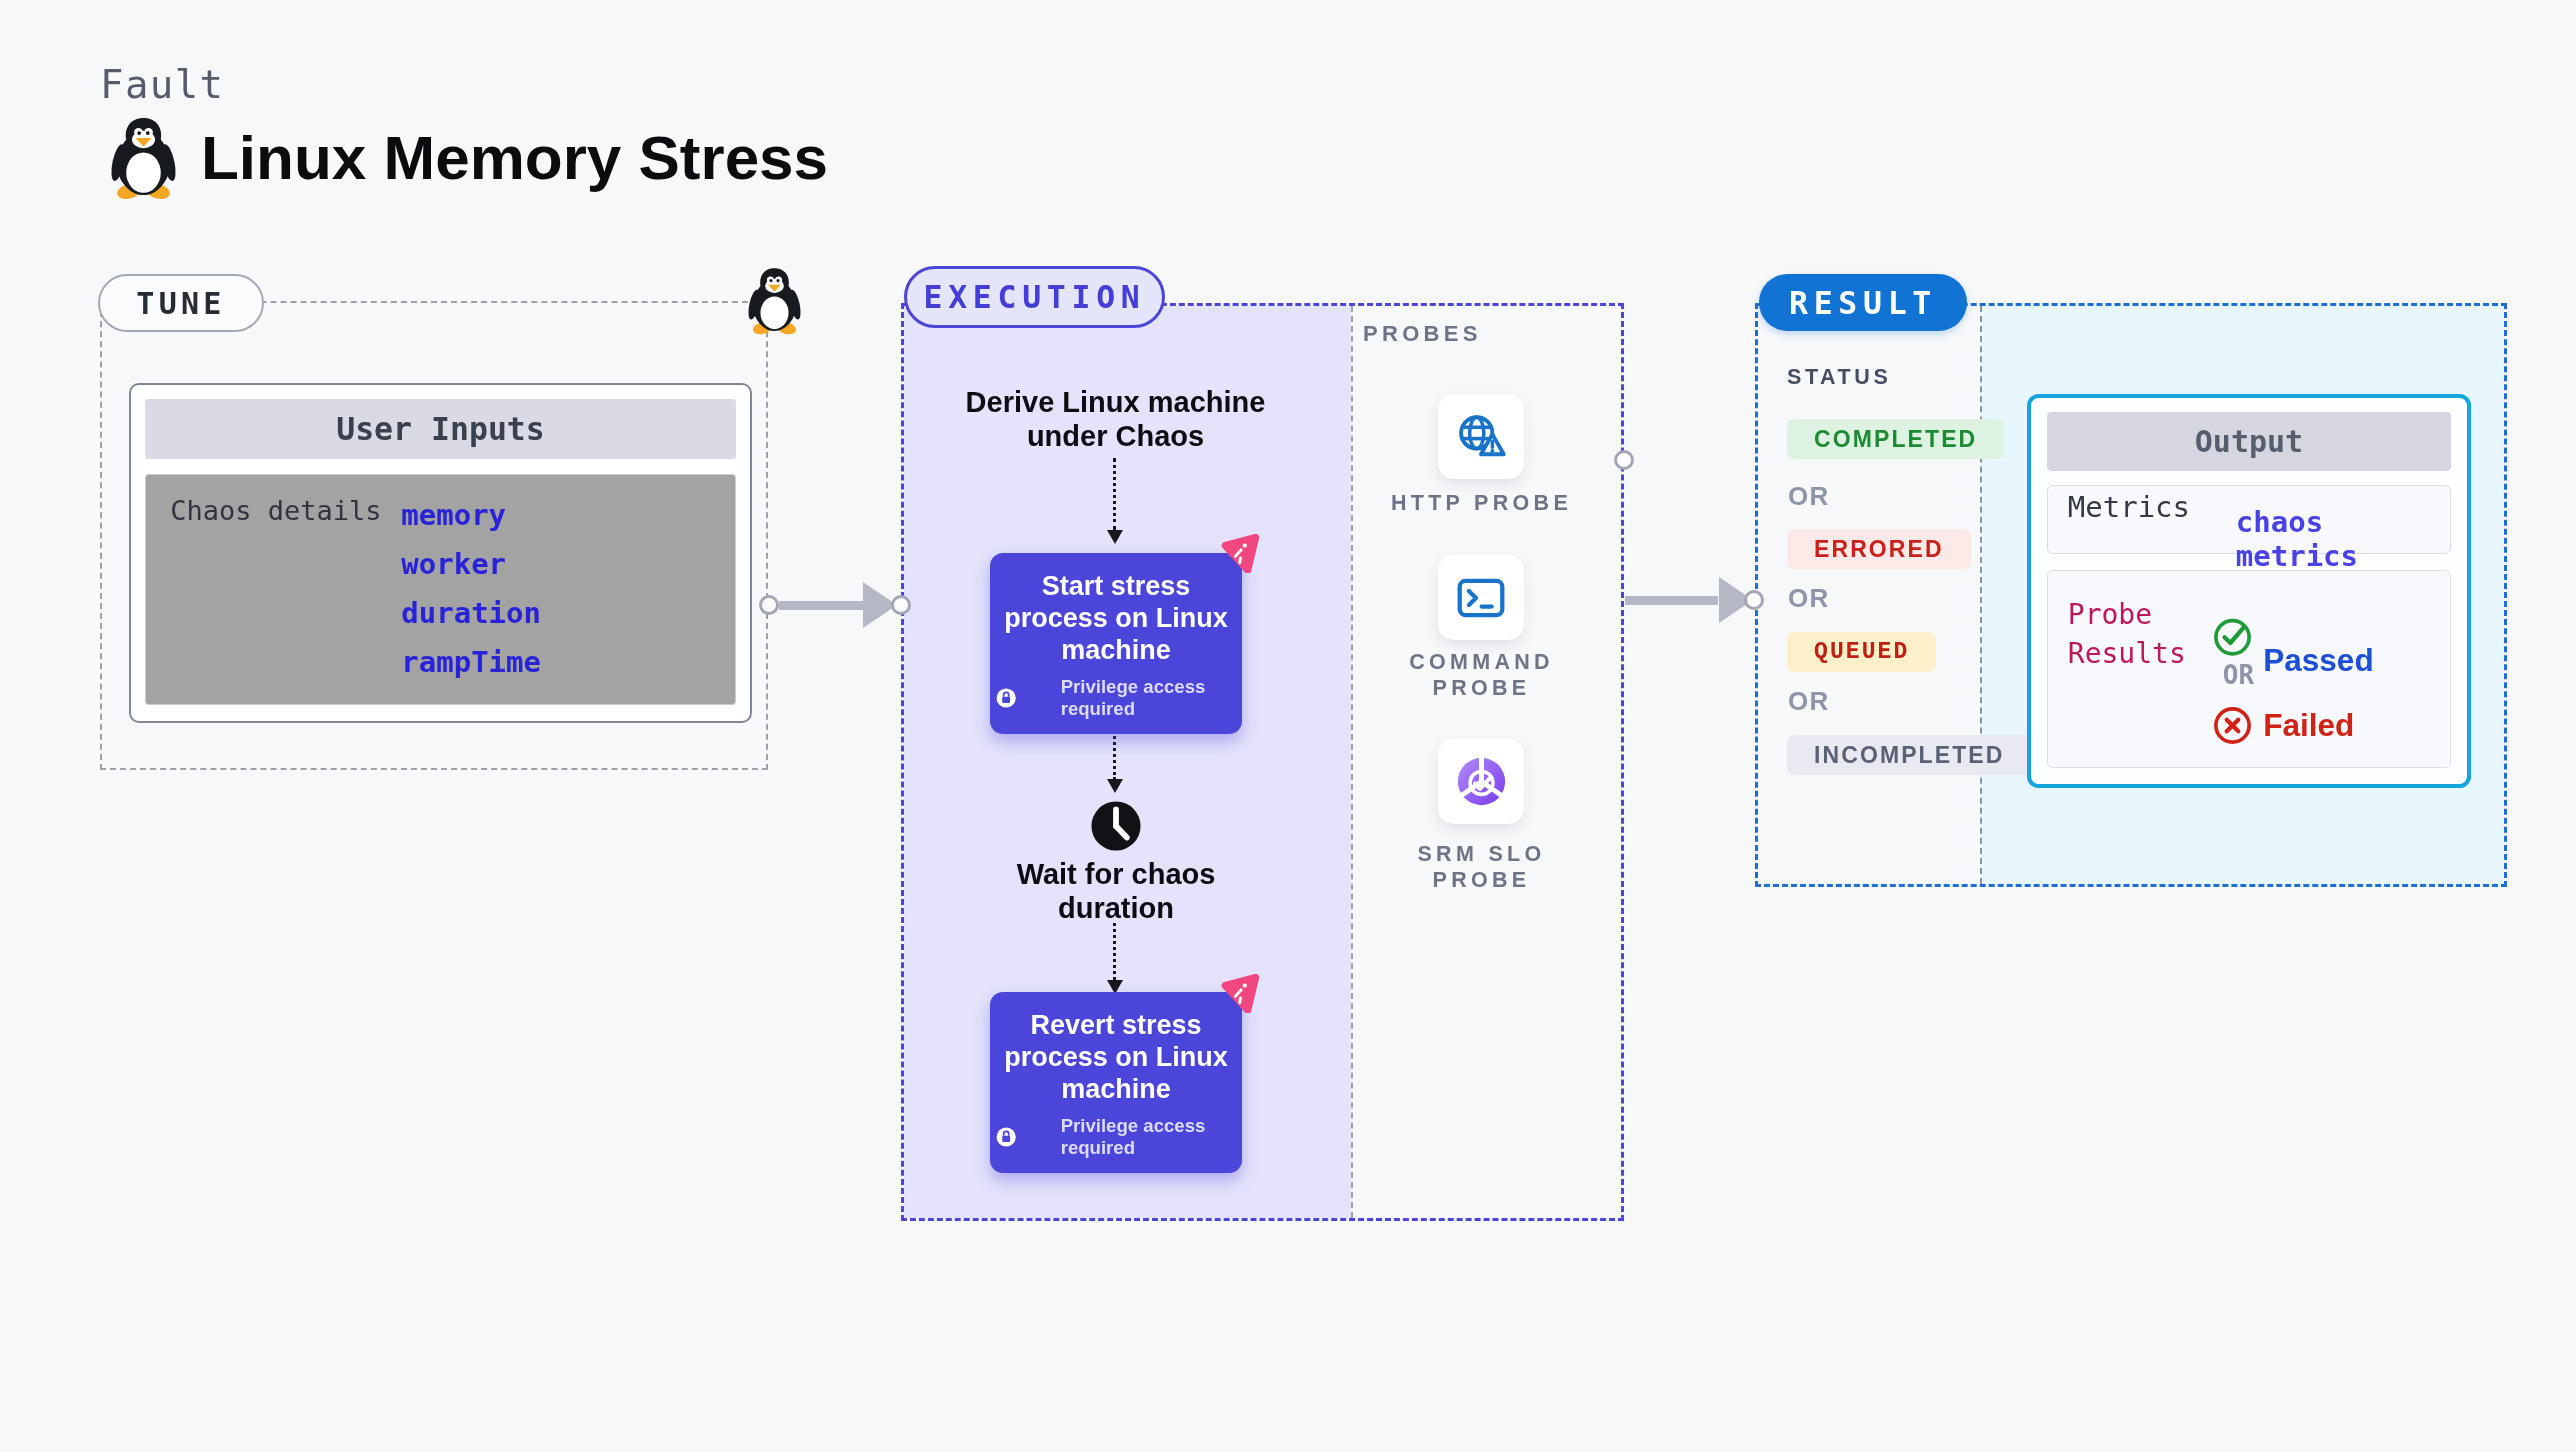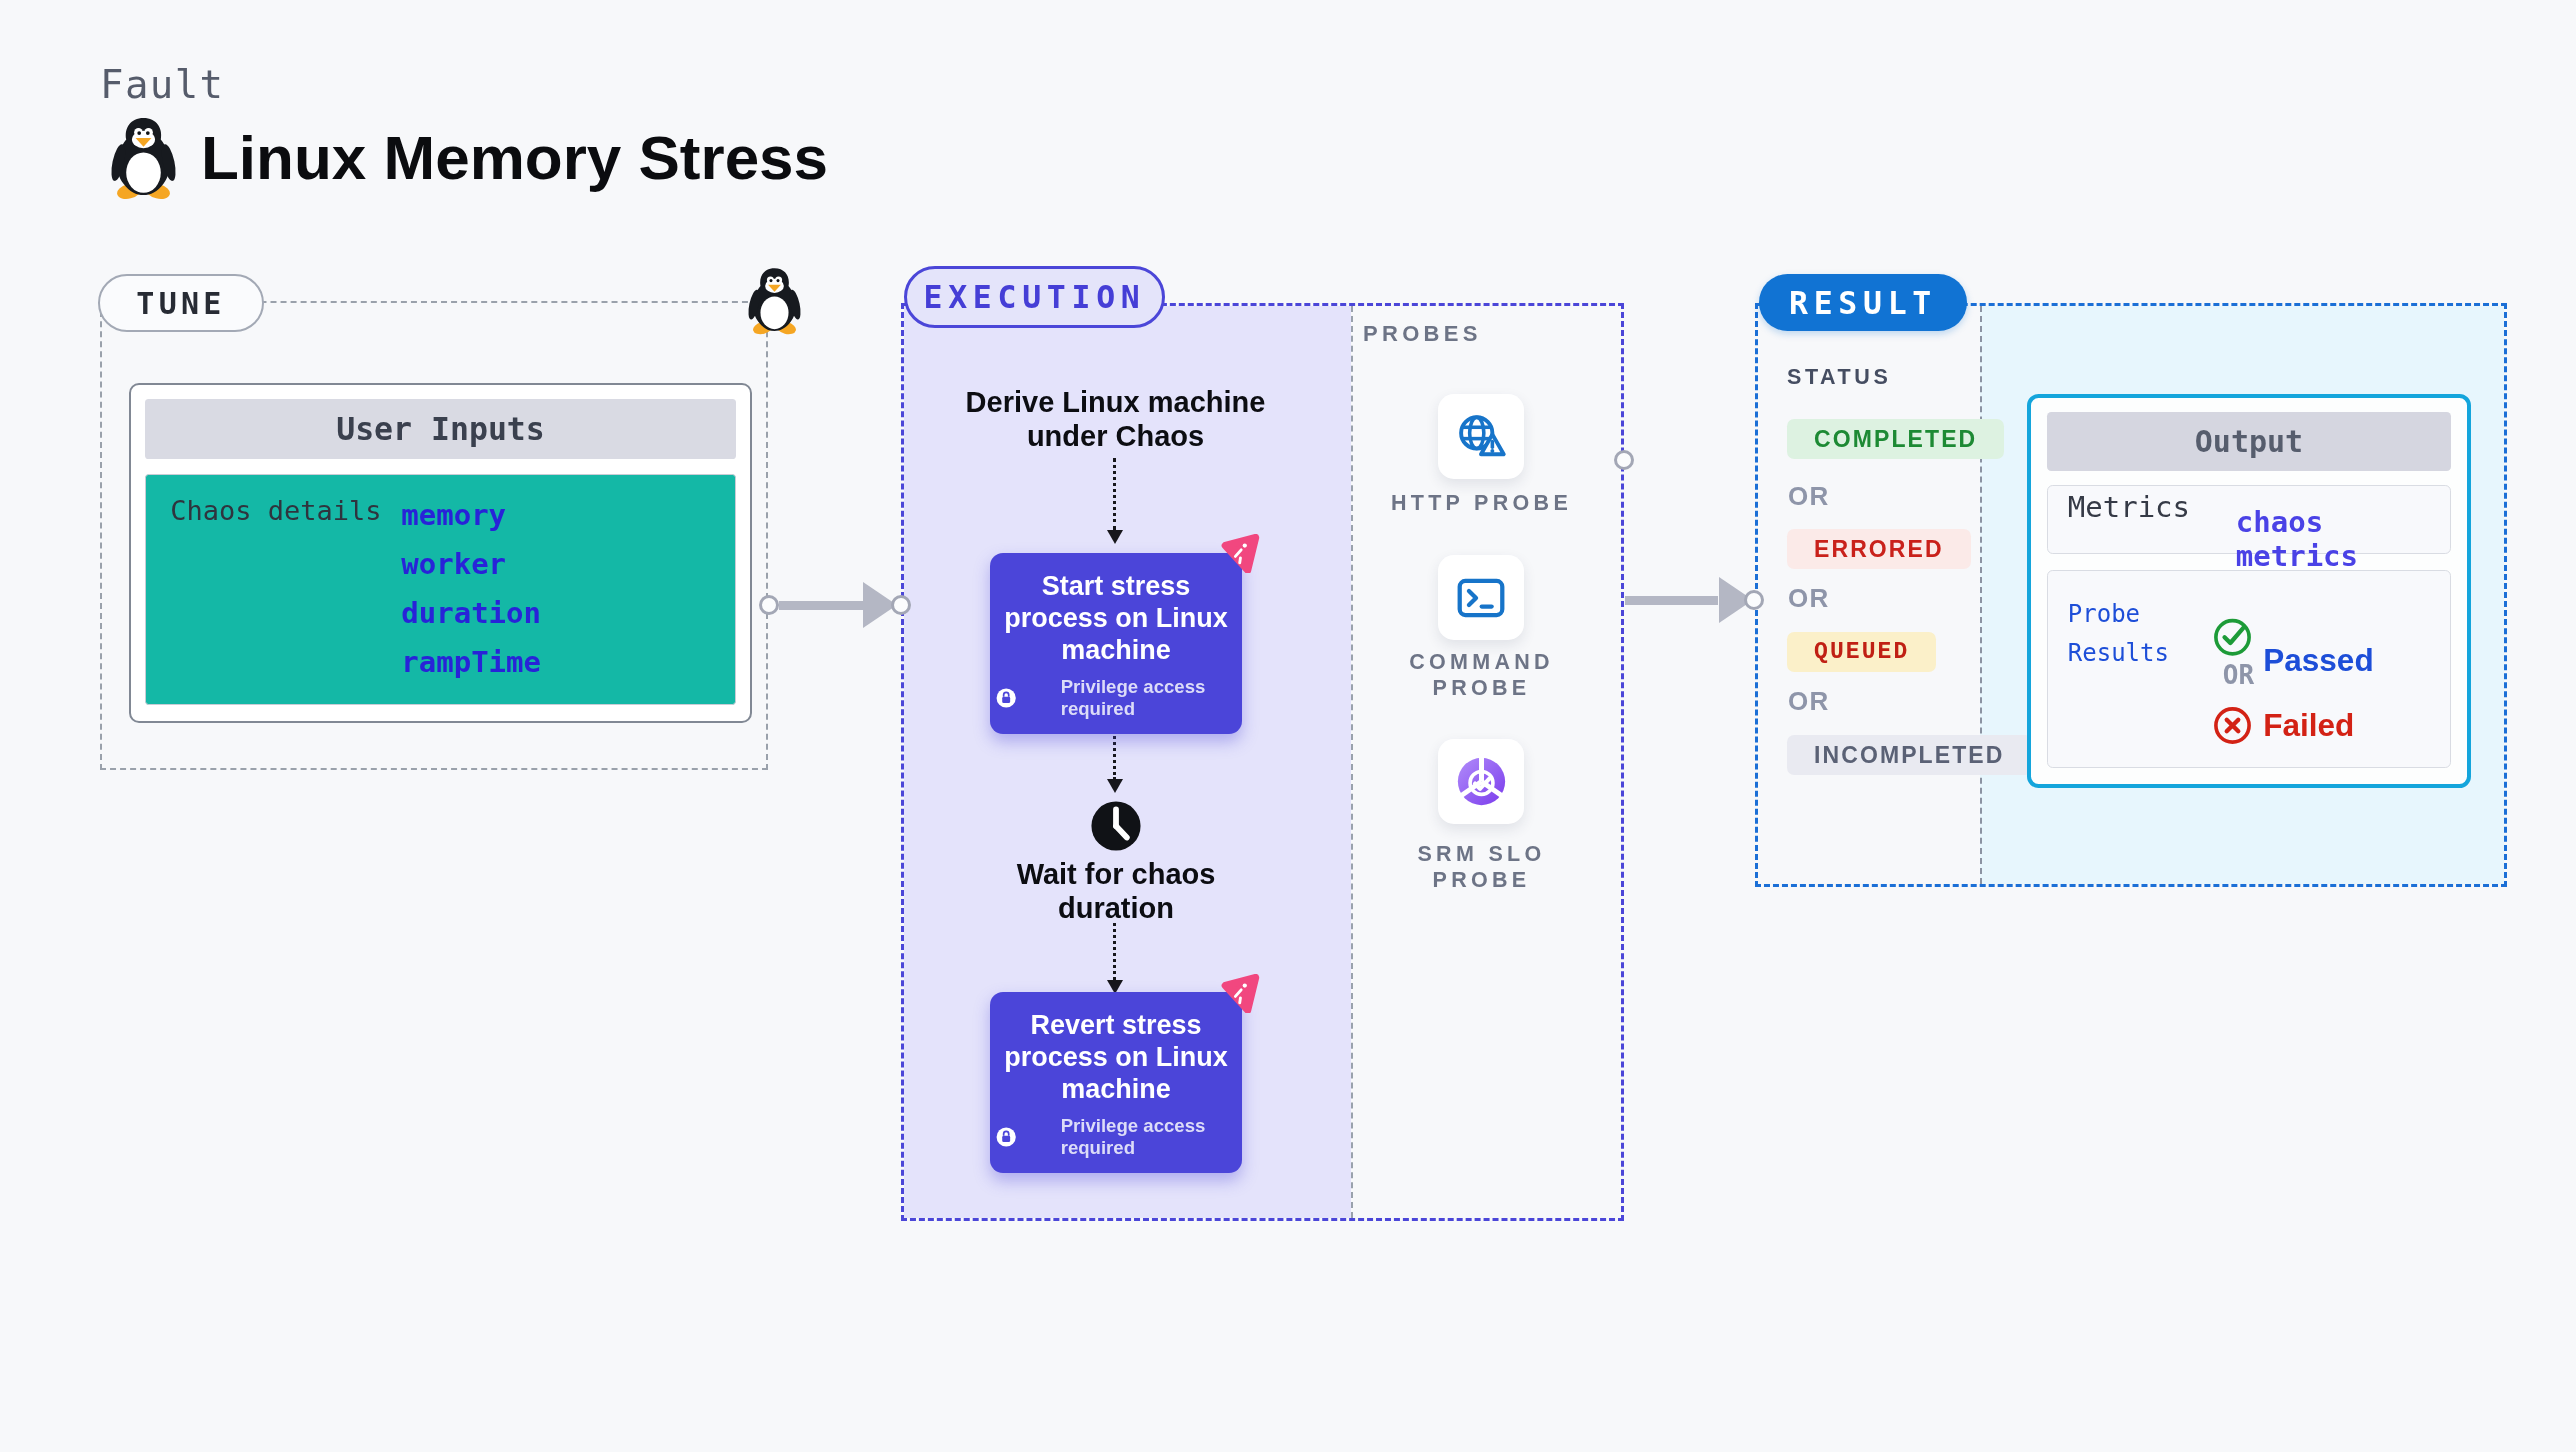--- a/index.html
+++ b/index.html
@@ -36,21 +36,21 @@
   .result-pill{left:1759px;top:274px;width:208px;height:57px;background:var(--result-accent);
              font-size:31.5px;color:#ffffff;box-shadow:0 2.9px 7.2px rgba(17,115,211,.25);}
 
   
   .tune-box{left:100px;top:301px;width:668px;height:469px;border:2.9px dashed #9aa1ab;box-sizing:border-box;}
   .inputs-card{left:129px;top:383px;width:623px;height:340px;background:#ffffff;
                border:2.1px solid #818894;border-radius:10px;box-sizing:border-box;}
   .inputs-header{left:14.3px;right:14.3px;top:14.3px;height:60px;background:#d9dae3;border-radius:3.6px;
                  display:flex;align-items:center;justify-content:center;
                  font-size:31.5px;font-weight:bold;color:#3a404e;}
-  .inputs-panel{left:14.3px;right:14.3px;top:89px;bottom:15.8px;background:#14b8a6;
+  .inputs-panel{left:14.3px;right:14.3px;top:89px;bottom:15.8px;background:#a3a3a3;
                 border:1.4px solid #c9ccd5;border-radius:3.6px;box-sizing:border-box;}
   .chaos-label{left:24px;top:20px;font-size:27px;color:#2f343e;}
   .input-values{left:255px;top:15.8px;display:flex;flex-direction:column;}
   .input-values span{font-size:29px;line-height:49px;font-weight:bold;color:#2823d8;
                      font-family:"DejaVu Sans Mono",monospace;}
 
   
   .flow-line{height:8.6px;background:var(--arrow-gray);}
   .flow-head{width:0;height:0;border-top:23.6px solid transparent;border-bottom:23.6px solid transparent;
              border-left:34px solid var(--arrow-gray);}
@@ -92,21 +92,21 @@
   .output-card{left:2027px;top:394px;width:444px;height:394px;background:#fdfefe;
                border:4.3px solid var(--cyan-border);border-radius:11.5px;box-sizing:border-box;}
   .output-header{left:15.8px;right:15.8px;top:14.3px;height:59px;background:#d5d6e0;border-radius:4.3px;
                  display:flex;align-items:center;justify-content:center;
                  font-size:30px;font-weight:bold;color:#565d6d;}
   .output-row{left:15.8px;right:15.8px;background:#f8f9fc;border:1.4px solid #d9dce3;border-radius:5.7px;box-sizing:border-box;}
   .metrics-row{top:87px;height:69px;}
   .metrics-label{left:20px;top:4px;font-size:29px;color:#353a46;}
   .metrics-value{left:188px;top:18.6px;font-size:29px;font-weight:bold;color:#4a42e6;}
   .proberes-row{top:172px;bottom:15.8px;}
-  .proberes-label{left:20px;top:24px;width:143px;font-size:24px;color:#1d4ed8;line-height:39px;}
+  .proberes-label{left:20px;top:24px;width:143px;font-size:28px;color:#be185d;line-height:39px;}
   .verdict{display:flex;align-items:center;gap:11.5px;}
   .verdict .vtxt{font-size:31.5px;font-weight:800;}
   .passed .vtxt{color:#1d4ed8;margin-top:48px;}
   .failed .vtxt{color:#d32215;}
   .or-small{font-size:26px;font-weight:bold;color:#8e95a9;}
 </style>
 </head>
 <body>
 
 <div class="stage">

